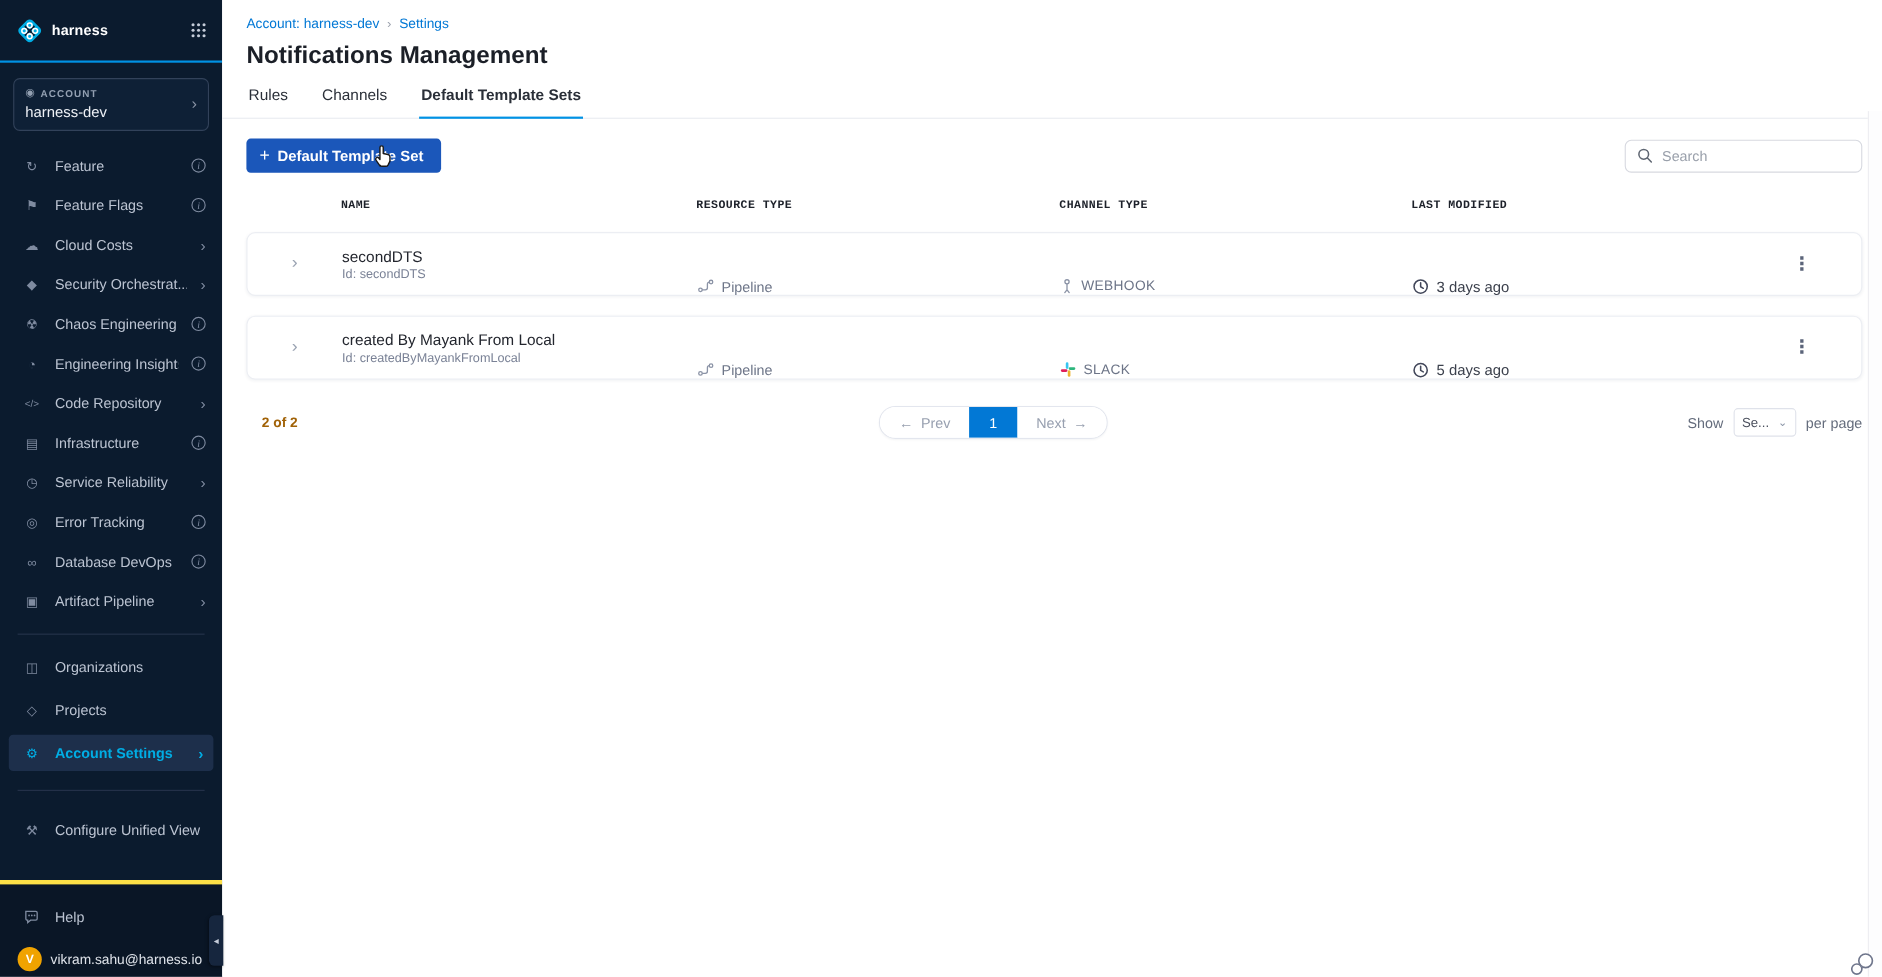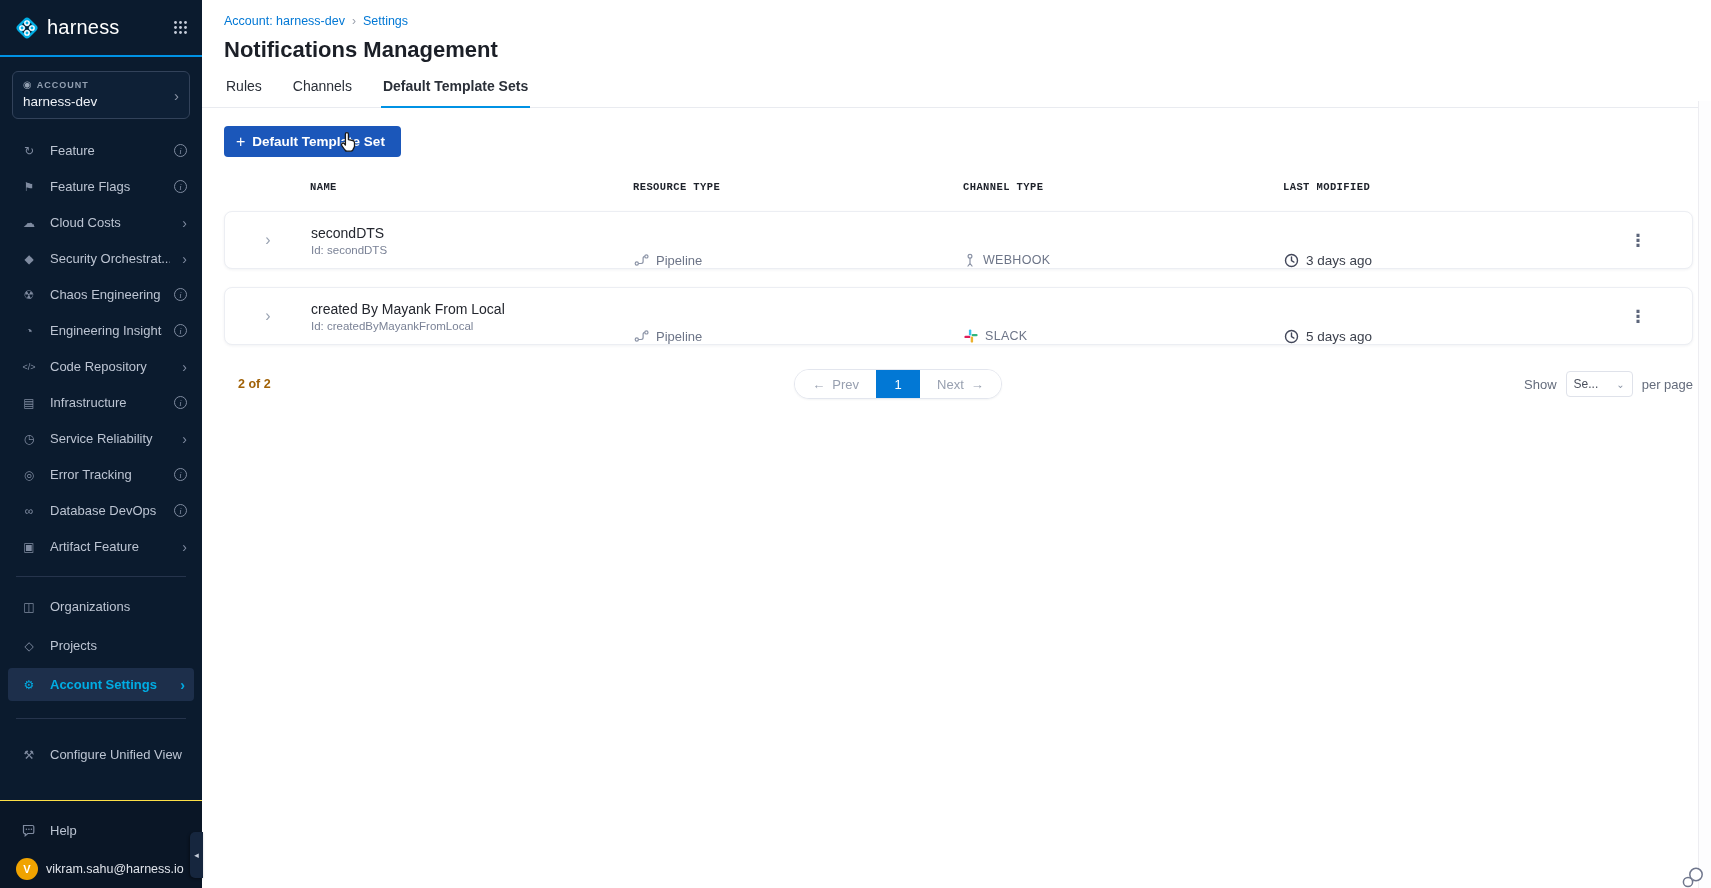--- a/index.html
+++ b/index.html
@@ -3,42 +3,42 @@
 <meta charset="utf-8">
 <style>
   * { margin:0; padding:0; box-sizing:border-box; }
   html,body { width:1711px; height:888px; overflow:hidden; background:#fff;
               font-family:"Liberation Sans","DejaVu Sans",sans-serif; }
   .app { display:flex; width:1711px; height:888px; position:relative; }
 
   
   .sidebar { width:202px; background:#0b1b2e; display:flex; flex-direction:column; position:relative; flex:none; }
   .side-head { height:57px; display:flex; align-items:center; gap:7px; padding:0 14px 0 14px; border-bottom:2px solid #0092e4; }
-  .brand { color:#fff; font-size:20px; font-weight:400; letter-spacing:.2px; flex:1; }
+  .brand { color:#fff; font-size:13px; font-weight:700; letter-spacing:.2px; flex:1; }
   .grid9 { cursor:pointer; display:flex; }
 
   .acct-card { margin:14px 12px 4px; background:#0e2036; border:1px solid #32425a; border-radius:6px; padding:8px 10px 9px; cursor:pointer; position:relative; }
   .acct-top { display:flex; align-items:center; gap:5px; }
   .acct-badge { color:#93a0b2; font-size:10px; line-height:10px; }
   .acct-label { font-size:9px; letter-spacing:1px; color:#93a0b2; font-weight:700; }
   .acct-name { font-size:13.5px; color:#eef1f6; margin-top:4px; }
   .acct-chev { position:absolute; right:10px; top:50%; transform:translateY(-50%); color:#8a94a6; font-size:15px; }
 
   .nav { margin-top:8px; }
   .nav-item { height:33px; display:flex; align-items:center; gap:12px; padding:0 15px 0 20px; font-size:13px; color:#bcc4d2; cursor:pointer; margin:3px 0; }
   .nav-ic { width:18px; text-align:center; color:#7f8ba0; font-size:12px; flex:none; }
   .nav-label { flex:1; white-space:nowrap; overflow:hidden; }
   .t-info { width:13px; height:13px; border:1px solid #7f8ba0; border-radius:50%; color:#7f8ba0; font-size:9px; line-height:12px; text-align:center; font-style:italic; font-family:"Liberation Serif","DejaVu Serif",serif; flex:none; }
   .t-chev { color:#7f8ba0; font-size:14px; flex:none; }
   .nav-item.active { background:#1d2f4b; margin:3px 8px; padding:0 9px 0 12px; border-radius:4px; color:#00ade4; font-weight:700; }
   .nav-item.active .nav-ic, .nav-item.active .t-chev { color:#00ade4; }
   .sdivider { height:1px; background:#26344c; margin:10px 16px; }
   .sdivider.d2 { margin:14px 16px 16px; }
 
-  .side-bottom { margin-top:auto; background:#0a1626; border-top:1px solid #fde047; padding-top:10px; height:88px; }
+  .side-bottom { margin-top:auto; background:#0a1626; border-top:4px solid #fde047; padding-top:10px; height:88px; }
   .user-row { display:flex; align-items:center; gap:8px; padding:8px 14px 0 16px; cursor:pointer; }
   .avatar { width:22px; height:22px; border-radius:50%; background:#f0a300; color:#fff; font-size:11px; font-weight:700; display:flex; align-items:center; justify-content:center; flex:none; }
   .email { font-size:12.5px; color:#dfe3ea; white-space:nowrap; }
 
   .collapse-tab { position:absolute; left:190px; top:832px; width:13px; height:46px; background:#16263e; border-radius:5px 0 0 5px; box-shadow:-1px 1px 3px rgba(0,0,0,.4); display:flex; align-items:center; justify-content:center; color:#c6cdda; font-size:9px; cursor:pointer; z-index:5; }
 
   
   .main { flex:1; position:relative; background:#fff; }
   .mhead { padding:14px 24px 0 22px; }
   .crumbs { display:flex; align-items:center; gap:7px; font-size:12.5px; }
@@ -67,21 +67,21 @@
   .cell-ic.ct { font-size:12.5px; letter-spacing:.3px; }
   .cell-ic.lm { color:#3c414d; font-size:13.5px; }
   .kebab { justify-self:center; color:#5c657a; font-size:17px; font-weight:700; cursor:pointer; padding:0 6px; }
 
   .pagerow { display:flex; align-items:center; padding:24px 18px 0 22px; }
   .count { font-size:12.5px; font-weight:700; color:#a16207; width:120px; padding-left:14px; }
   .pill { margin:0 auto; transform:translateX(-36px); display:flex; align-items:stretch; border:1px solid #e3e6ee; border-radius:16px; overflow:hidden; height:30px; background:#fff; box-shadow:0 1px 2px rgba(20,30,60,.05); }
   .pbtn { padding:0 17px; color:#98a0b0; font-size:13px; display:flex; gap:7px; align-items:center; cursor:pointer; background:#fff; border:0; }
   .pnum { width:44px; background:#0278d5; color:#fff; display:flex; align-items:center; justify-content:center; font-size:13px; cursor:pointer; }
   .pagesize { display:flex; align-items:center; gap:9px; font-size:13px; color:#646c7c; }
-  .sizesel { border:1px solid #dfe2ea; border-radius:4px; height:26px; padding:0 7px; display:flex; align-items:center; gap:18px; font-size:12px; color:#4a4f5c; cursor:pointer; background:#fff; }
+  .sizesel { border:1px solid #dfe2ea; border-radius:4px; height:26px; padding:0 7px; display:flex; align-items:center; gap:8px; font-size:12px; color:#4a4f5c; cursor:pointer; background:#fff; }
   .sizesel .caret { font-size:10px; color:#8a94a6; }
 
   .right-strip { position:absolute; right:0; top:101px; bottom:0; width:13px; background:#fdfdfe; border-left:1px solid #ededf1; }
   .chat-launcher { position:absolute; right:5px; bottom:-6px; cursor:pointer; }
   .cursor-hand { position:absolute; left:338px; top:130px; z-index:9; pointer-events:none; }
 </style>
 </head>
 <body>
 
 <div class="app">
@@ -176,21 +176,21 @@
         <span class="nav-label">Error Tracking</span>
         <span class="t-info">i</span>
       </div>
       <div class="nav-item">
         <span class="nav-ic">∞</span>
         <span class="nav-label">Database DevOps</span>
         <span class="t-info">i</span>
       </div>
       <div class="nav-item">
         <span class="nav-ic">▣</span>
-        <span class="nav-label">Artifact Feature</span>
+        <span class="nav-label">Artifact Pipeline</span>
         <span class="t-chev">›</span>
       </div>
     </nav>
 
     <div class="sdivider"></div>
 
     <div class="nav-item">
       <span class="nav-ic">◫</span>
       <span class="nav-label">Organizations</span>
     </div>
@@ -248,20 +248,29 @@
       <span class="tab">Rules</span>
       <span class="tab">Channels</span>
       <span class="tab active">Default Template Sets</span>
     </div>
 
     <div class="toolbar">
       <button class="btn-primary">
         <span class="btn-plus">+</span>
         <span>Default Template Set</span>
       </button>
+      <div class="search">
+        <span style="display:flex;">
+          <svg width="15" height="15" viewBox="0 0 15 15">
+            <circle cx="6.3" cy="6.3" r="4.4" fill="none" stroke="#5f6672" stroke-width="1.4"></circle>
+            <line x1="9.7" y1="9.7" x2="13.2" y2="13.2" stroke="#5f6672" stroke-width="1.4" stroke-linecap="round"></line>
+          </svg>
+        </span>
+        <input type="text" placeholder="Search" style="">
+      </div>
     </div>
 
     <div class="table">
       <div class="tgrid thead">
         <span></span>
         <span>NAME</span>
         <span>RESOURCE TYPE</span>
         <span>CHANNEL TYPE</span>
         <span>LAST MODIFIED</span>
         <span></span>

